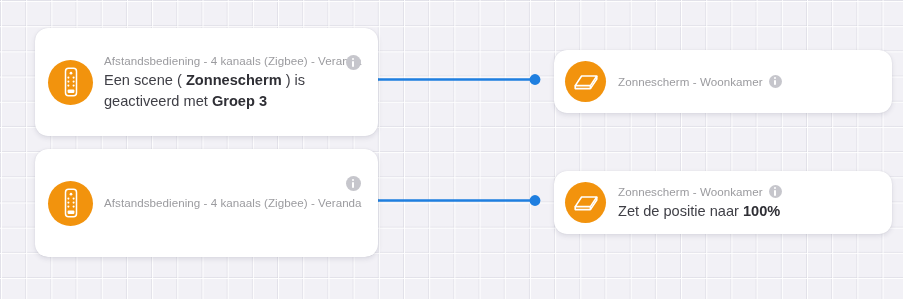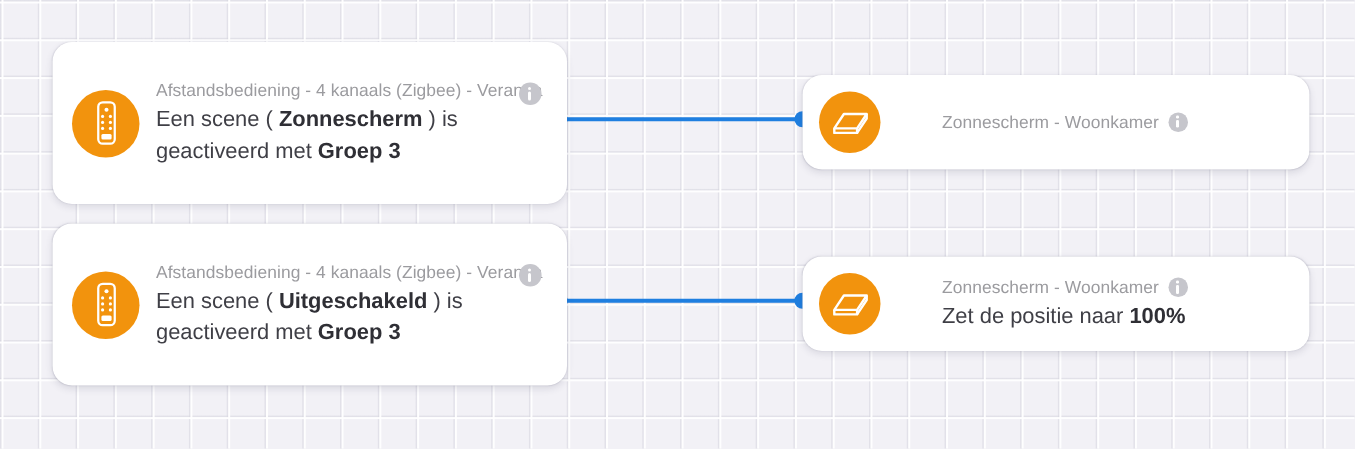--- a/index.html
+++ b/index.html
@@ -57,25 +57,24 @@
     align-items: center;
   }
 
   .node-trigger {
     left: 35px;
     width: 343px;
     height: 108px;
     padding: 0 10px 0 13px;
   }
   .node-action {
-    left: 535px;
+    left: 554px;
     width: 338px;
     height: 63px;
     padding: 0 14px 0 11px;
-    gap: 29px;
   }
 
   .node.row1.node-trigger { top: 28px; }
   .node.row2.node-trigger { top: 149px; }
   .node.row1.node-action  { top: 50px; }
   .node.row2.node-action  { top: 171px; }
 
   
   .avatar {
     flex: 0 0 auto;
@@ -236,21 +235,20 @@
         <circle cx="13.6" cy="10.6" r="1.05" fill="#ffffff"></circle>
         <circle cx="8.4" cy="14.6" r="1.05" fill="#ffffff"></circle>
         <circle cx="13.6" cy="14.6" r="1.05" fill="#ffffff"></circle>
         <circle cx="8.4" cy="18.6" r="1.05" fill="#ffffff"></circle>
         <circle cx="13.6" cy="18.6" r="1.05" fill="#ffffff"></circle>
         <rect x="7.6" y="22.4" width="6.8" height="3.6" rx="1" fill="#ffffff"></rect>
       </svg>
     </div>
     <div class="node-body">
       <p class="node-subtitle">Afstandsbediening - 4 kanaals (Zigbee) - Veranda</p>
-      <p class="node-title"><span>Een scene ( </span><b>Uitgeschakeld</b><span> ) is geactiveerd met </span><b>Groep 3</b></p>
     </div>
     <div class="info-corner">
       <span class="info-icon"></span>
     </div>
   </div>
 
   <div class="node node-action row2">
     <div class="avatar">
       <svg width="26" height="20" viewBox="0 0 26 20" aria-hidden="true">
         <path d="M2.2 13.6 L8.6 4.0 L23.8 4.0 L17.4 13.6 Z" fill="none" stroke="#ffffff" stroke-width="1.6" stroke-linejoin="round"></path>

